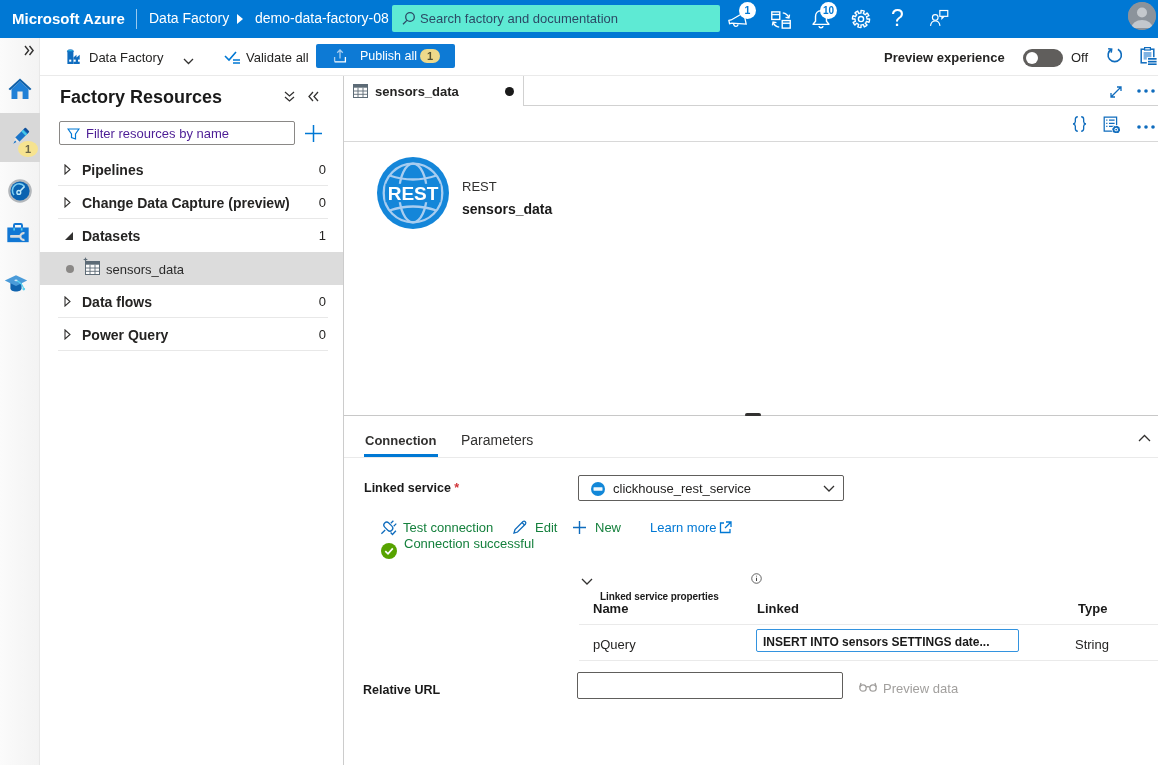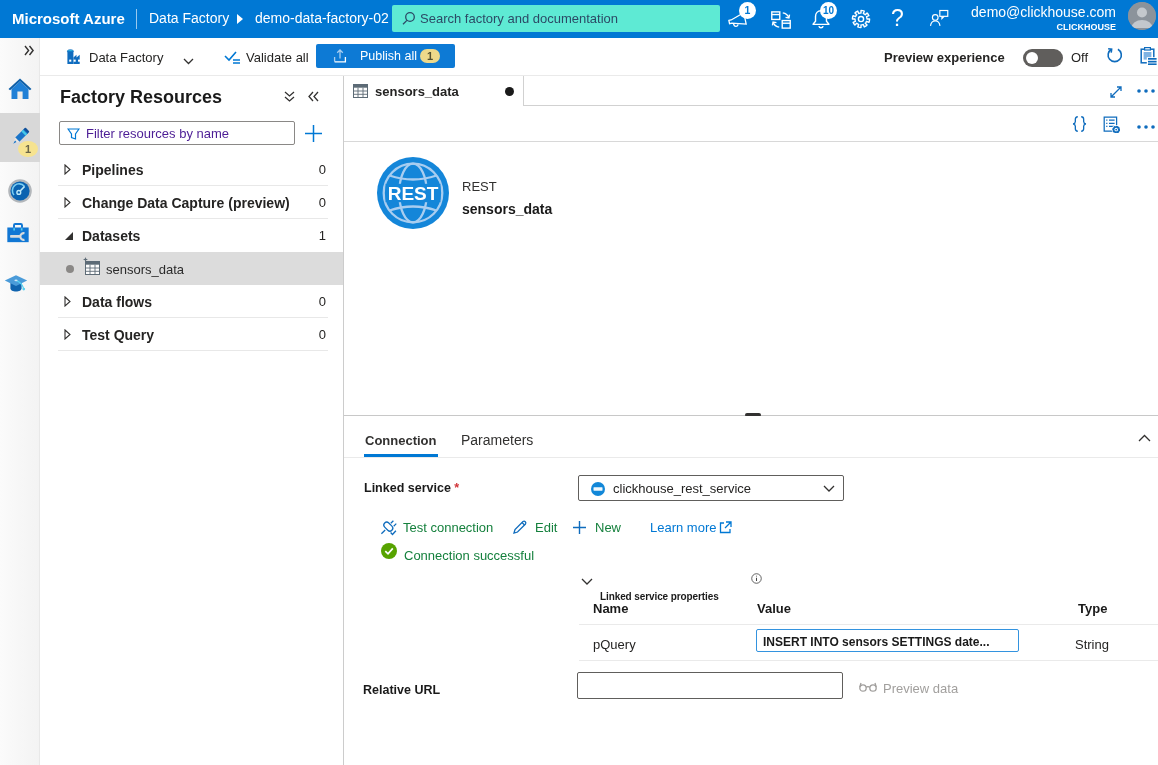--- a/index.html
+++ b/index.html
@@ -91,21 +91,21 @@
 <body>
 <div id="app">
 
   <div id="topbar">
     <div id="mslogo">Microsoft Azure</div>
     <div id="topsep"></div>
     <div class="crumb" style="left:149px;">Data Factory</div>
     <svg class="abs" style="left:236px; top:13px;" width="8" height="12" viewBox="0 0 8 12">
         <path d="M1 1 L7 6 L1 11 Z" fill="#fff"></path>
       </svg>
-    <div class="crumb" style="left:255px;">demo-data-factory-02</div>
+    <div class="crumb" style="left:255px;">demo-data-factory-08</div>
     <div id="searchbox">
       <svg class="abs" style="left:9px; top:6px;" width="15" height="15" viewBox="0 0 15 15">
           <circle cx="9" cy="6" r="4.3" fill="none" stroke="#2c4a66" stroke-width="1.3"></circle>
           <line x1="5.9" y1="9.4" x2="2" y2="13.3" stroke="#2c4a66" stroke-width="1.3"></line>
         </svg>
       <div class="ph">Search factory and documentation</div>
     </div>
 
     <svg class="topicon" style="left:728px; top:11px;" width="22" height="19" viewBox="0 0 22 19" fill="none" stroke="#fff" stroke-width="1.4">
       <g transform="rotate(-12 11 9)">
@@ -138,24 +138,20 @@
     </svg>
 
     <div class="abs" style="left:891px; top:5px; color:#fff; font-size:23px; font-weight:400;">?</div>
 
     <svg class="topicon" style="left:929px; top:8px;" width="25" height="22" viewBox="0 0 24 21" fill="none" stroke="#fff" stroke-width="1.4">
       <circle cx="7.5" cy="9.8" r="3.4"></circle>
         <path d="M1.8 20 c0.5-3.8 2.9-5.9 5.7-5.9 s5.2 2.1 5.7 5.9"></path>
       <rect x="13" y="1.5" width="9.5" height="7"></rect>
         <path d="M15.5 8.5 v2.7 l2.7-2.7"></path>
     </svg>
-    <div id="acct">
-      <div class="em">demo@clickhouse.com</div>
-      <div class="co">CLICKHOUSE</div>
-    </div>
     <div id="avatar">
       <svg width="28" height="28" viewBox="0 0 28 28">
           <circle cx="14" cy="14" r="14" fill="#8b939b"></circle>
           <circle cx="14" cy="10.5" r="5" fill="#c3c8cd"></circle>
           <path d="M3.5 26 a10.5 8 0 0 1 21 0 z" fill="#c3c8cd"></path>
         </svg>
     </div>
   </div>
 
   <div id="cmdbar">
@@ -323,21 +319,21 @@
           <path d="M1 1 L6 5.5 L1 10 Z" fill="none" stroke="#323130" stroke-width="1.1"></path>
         </svg>
       <div class="lbl">Data flows</div>
         <div class="cnt">0</div>
         <div class="sep"></div>
     </div>
     <div class="treerow" style="top:242px;">
       <svg class="tri" width="7" height="11" viewBox="0 0 7 11">
           <path d="M1 1 L6 5.5 L1 10 Z" fill="none" stroke="#323130" stroke-width="1.1"></path>
         </svg>
-      <div class="lbl">Test Query</div>
+      <div class="lbl">Power Query</div>
         <div class="cnt">0</div>
         <div class="sep"></div>
     </div>
   </div>
 
   <div id="main">
     <div id="tabbar">
       <svg class="abs" style="left:9px; top:8px;" width="15" height="14" viewBox="0 0 15 14">
           <rect x="0.5" y="0.5" width="14" height="13" fill="#fdfdfd" stroke="#5d6b76"></rect>
           <rect x="0.5" y="0.5" width="14" height="3.2" fill="#5d6b76"></rect>
@@ -433,33 +429,33 @@
       <div class="linkrow bluelink" style="left:306px; top:104px;">Learn more</div>
       <svg class="abs" style="left:375px; top:105px;" width="13" height="13" viewBox="0 0 13 13" fill="none" stroke="#0078d4" stroke-width="1.3">
           <path d="M5 2 H1.5 V11.5 H11 V8"></path>
           <path d="M7 1 H12 V6 M12 1 L6 7"></path>
         </svg>
 
       <svg class="abs" style="left:37px; top:127px;" width="16" height="16" viewBox="0 0 16 16">
           <circle cx="8" cy="8" r="8" fill="#57a300"></circle>
           <path d="M4.3 8.2 L7 10.8 L11.8 5.4" fill="none" stroke="#fff" stroke-width="1.7"></path>
         </svg>
-      <div class="linkrow" style="left:60px; top:132px;">Connection successful</div>
+      <div class="linkrow" style="left:60px; top:120px;">Connection successful</div>
 
       <svg class="abs" style="left:237px; top:162px;" width="12" height="8" viewBox="0 0 12 8" fill="none" stroke="#323130" stroke-width="1.3">
           <path d="M1 1 l5 5 5-5"></path>
         </svg>
       <div id="lsprops">Linked service properties</div>
       <svg class="abs" style="left:407px; top:157px;" width="11" height="11" viewBox="0 0 12 12" fill="none" stroke="#444">
           <circle cx="6" cy="6" r="5.2" stroke-width="0.9"></circle>
           <path d="M6 5.2 v3.4 M6 2.9 v1" stroke-width="1.1"></path>
         </svg>
 
       <div class="thead" style="left:249px;">Name</div>
-      <div class="thead" style="left:413px;">Value</div>
+      <div class="thead" style="left:413px;">Linked</div>
       <div class="thead" style="left:734px;">Type</div>
       <div id="theadline"></div>
       <div class="tcell" style="left:249px;">pQuery</div>
       <div id="valinput">
           <div class="t">INSERT INTO sensors SETTINGS date...</div>
         </div>
       <div class="tcell" style="left:731px;">String</div>
       <div id="trowline"></div>
 
       <div class="flabel" style="left:19px; top:267px;">Relative URL</div>

